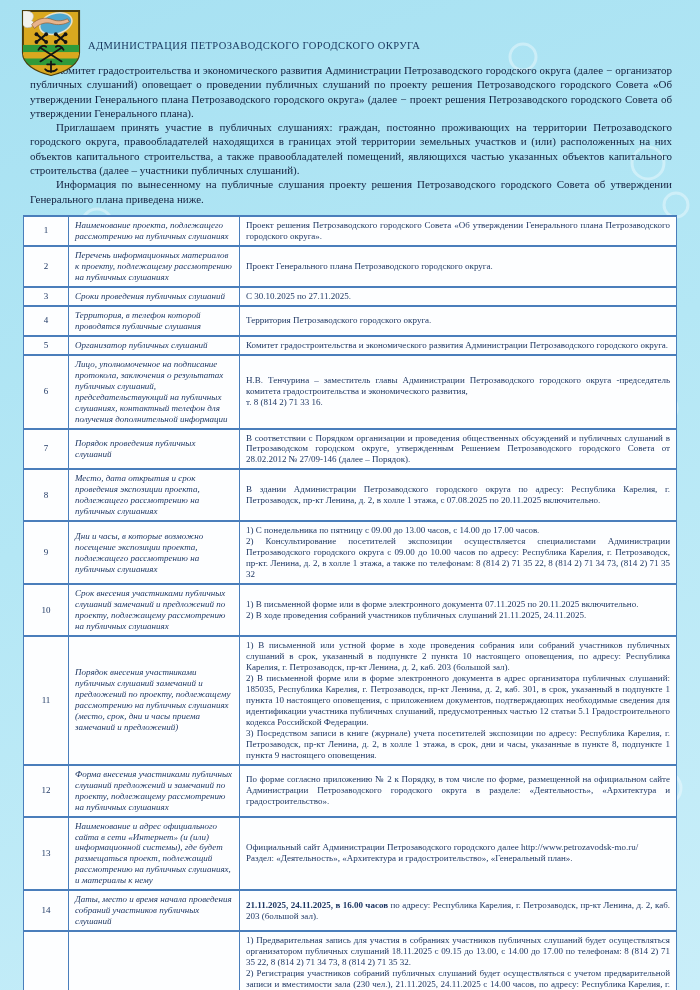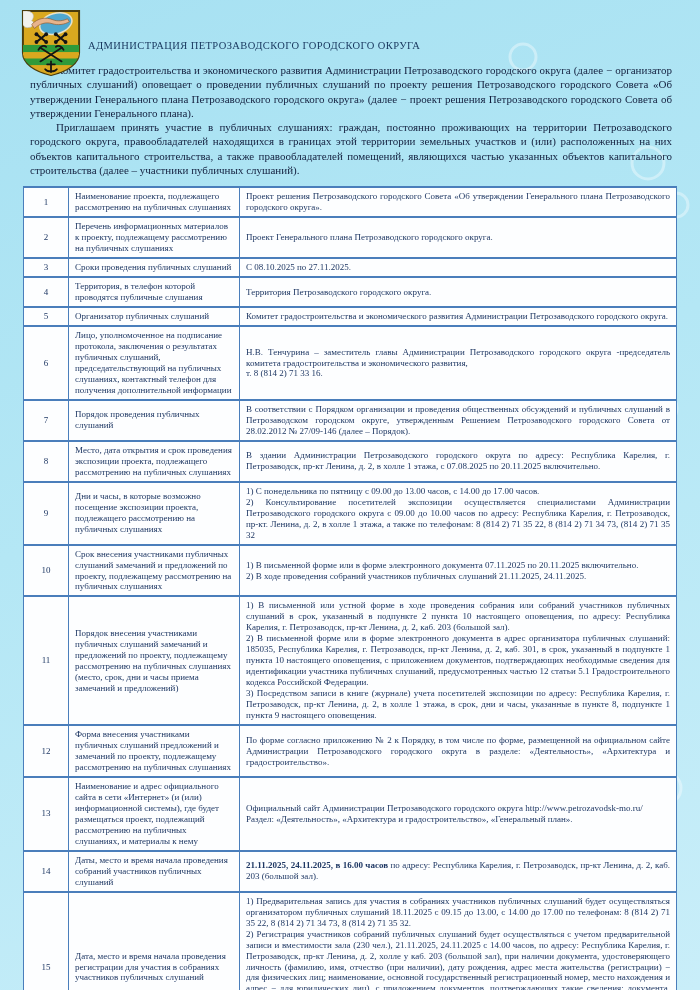--- a/index.html
+++ b/index.html
@@ -43,21 +43,21 @@
   }
   table.hearing td{
     border:1px solid #4a7ebb;
     border-top:2px solid #4a7ebb;
     border-bottom:2px solid #4a7ebb;
     vertical-align:middle;
     padding:3px 6px;
     overflow:hidden;
   }
   td.num{width:32px;text-align:center;padding:3px 2px;}
-  td.label-cell{width:158px;}
+  td.label-cell{width:158px;font-style:italic;}
   td.content-cell{text-align:justify;white-space:pre-line;}
   .bold{font-weight:bold;margin-top:7px;}
 </style>
 </head>
 <body>
 
 <div class="page">
 
   <svg class="watermarks" width="700" height="990" viewBox="0 0 700 990" xmlns="http://www.w3.org/2000/svg">
     <g fill="none" stroke="rgba(255,255,255,0.38)" stroke-width="3">
@@ -127,38 +127,39 @@
         </g>
       </svg>
 
       <div class="org-line">АДМИНИСТРАЦИЯ ПЕТРОЗАВОДСКОГО ГОРОДСКОГО ОКРУГА</div>
 
     </div>
 
     <div class="intro">
       <p>Комитет градостроительства и экономического развития Администрации Петрозаводского городского округа (далее − организатор публичных слушаний) оповещает о проведении публичных слушаний по проекту решения Петрозаводского городского Совета «Об утверждении Генерального плана Петрозаводского городского округа» (далее − проект решения Петрозаводского городского Совета об утверждении Генерального плана).</p>
       <p>Приглашаем принять участие в публичных слушаниях:  граждан, постоянно проживающих на территории Петрозаводского городского округа, правообладателей находящихся в границах этой территории земельных участков и (или) расположенных на них объектов капитального строительства, а также правообладателей помещений, являющихся частью указанных объектов капитального строительства (далее – участники публичных слушаний).</p>
+      <p>Информация по вынесенному на публичные слушания проекту решения Петрозаводского городского Совета об утверждении Генерального плана приведена ниже.</p>
     </div>
 
     <table class="hearing">
       <tbody>
         <tr>
           <td class="num">1</td>
           <td class="label-cell">Наименование проекта, подлежащего рассмотрению на публичных слушаниях</td>
           <td class="content-cell">Проект решения Петрозаводского городского Совета «Об утверждении Генерального плана Петрозаводского городского округа».</td>
         </tr>
         <tr>
           <td class="num">2</td>
           <td class="label-cell">Перечень информационных материалов к проекту, подлежащему рассмотрению на публичных слушаниях</td>
           <td class="content-cell">Проект Генерального  плана  Петрозаводского городского округа.</td>
         </tr>
         <tr>
           <td class="num">3</td>
           <td class="label-cell">Сроки проведения  публичных слушаний</td>
-          <td class="content-cell">С 08.10.2025 по  27.11.2025.</td>
+          <td class="content-cell">С 30.10.2025 по  27.11.2025.</td>
         </tr>
         <tr>
           <td class="num">4</td>
           <td class="label-cell">Территория, в телефон которой проводятся публичные слушания</td>
           <td class="content-cell">Территория Петрозаводского городского округа.</td>
         </tr>
         <tr>
           <td class="num">5</td>
           <td class="label-cell">Организатор публичных слушаний</td>
           <td class="content-cell">Комитет градостроительства и экономического развития Администрации Петрозаводского городского округа.</td>
@@ -199,21 +200,21 @@
 3) Посредством записи в книге (журнале) учета посетителей экспозиции по адресу: Республика Карелия, г. Петрозаводск, пр-кт Ленина, д. 2,  в холле 1 этажа, в срок, дни и часы, указанные в пункте 8, подпункте 1 пункта 9 настоящего оповещения.</td>
         </tr>
         <tr>
           <td class="num">12</td>
           <td class="label-cell">Форма внесения участниками публичных слушаний предложений и замечаний по проекту, подлежащему рассмотрению на публичных слушаниях</td>
           <td class="content-cell">По форме согласно приложению № 2 к Порядку, в том числе по форме,  размещенной на официальном сайте Администрации Петрозаводского городского округа в разделе: «Деятельность», «Архитектура и градостроительство».</td>
         </tr>
         <tr>
           <td class="num">13</td>
           <td class="label-cell">Наименование и адрес официального сайта в сети «Интернет» (и (или) информационной системы), где будет размещаться  проект, подлежащий рассмотрению на публичных слушаниях, и материалы к нему</td>
-          <td class="content-cell">Официальный сайт Администрации Петрозаводского городского округа http://www.petrozavodsk-mo.ru/
+          <td class="content-cell">Официальный сайт Администрации Петрозаводского городского далее http://www.petrozavodsk-mo.ru/
 Раздел: «Деятельность», «Архитектура и градостроительство», «Генеральный план».</td>
         </tr>
         <tr>
           <td class="num">14</td>
           <td class="label-cell">Даты, место  и  время начала проведения собраний   участников публичных  слушаний</td>
           <td class="content-cell"><span class="bold">21.11.2025, 24.11.2025, в 16.00   часов</span><span> по адресу: Республика Карелия, г. Петрозаводск, пр-кт Ленина, д. 2, каб. 203 (большой зал).</span></td>
         </tr>
         <tr>
           <td class="num">15</td>
           <td class="label-cell">Дата, место и время начала проведения регистрации для участия в собраниях участников публичных слушаний</td>

